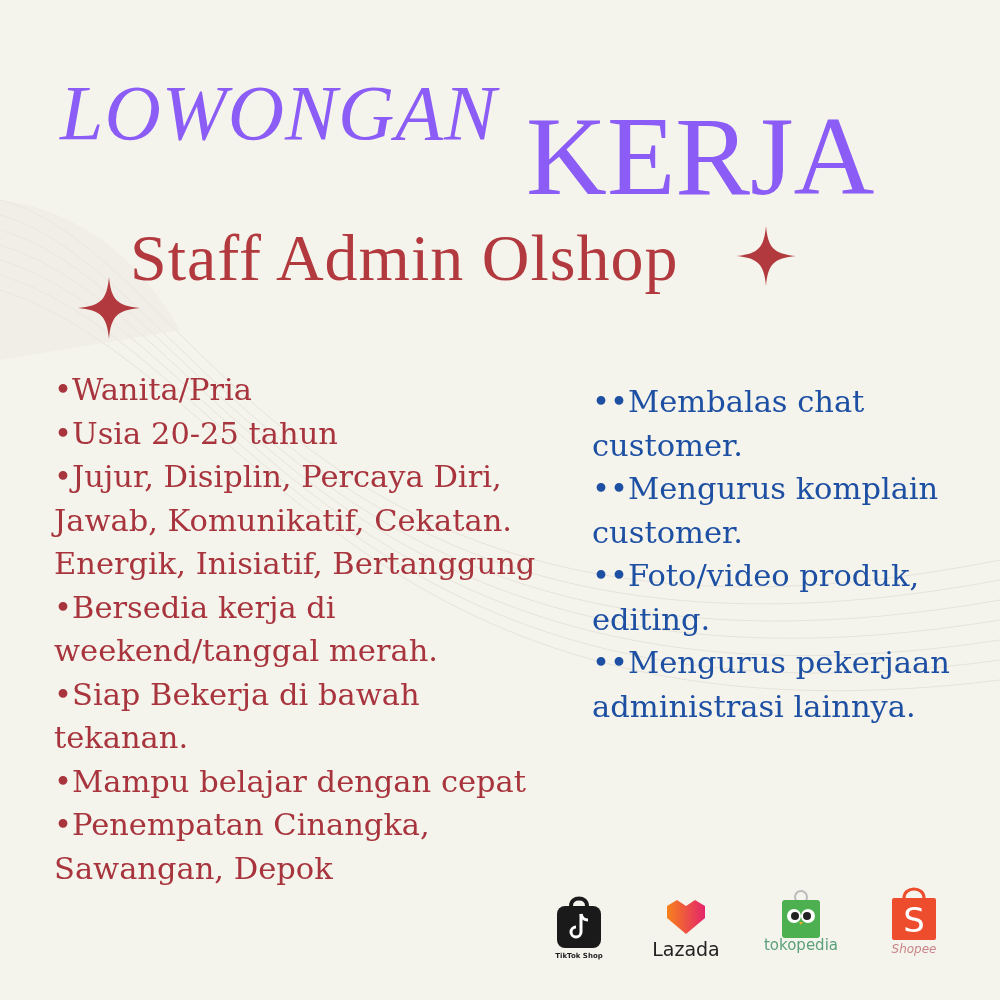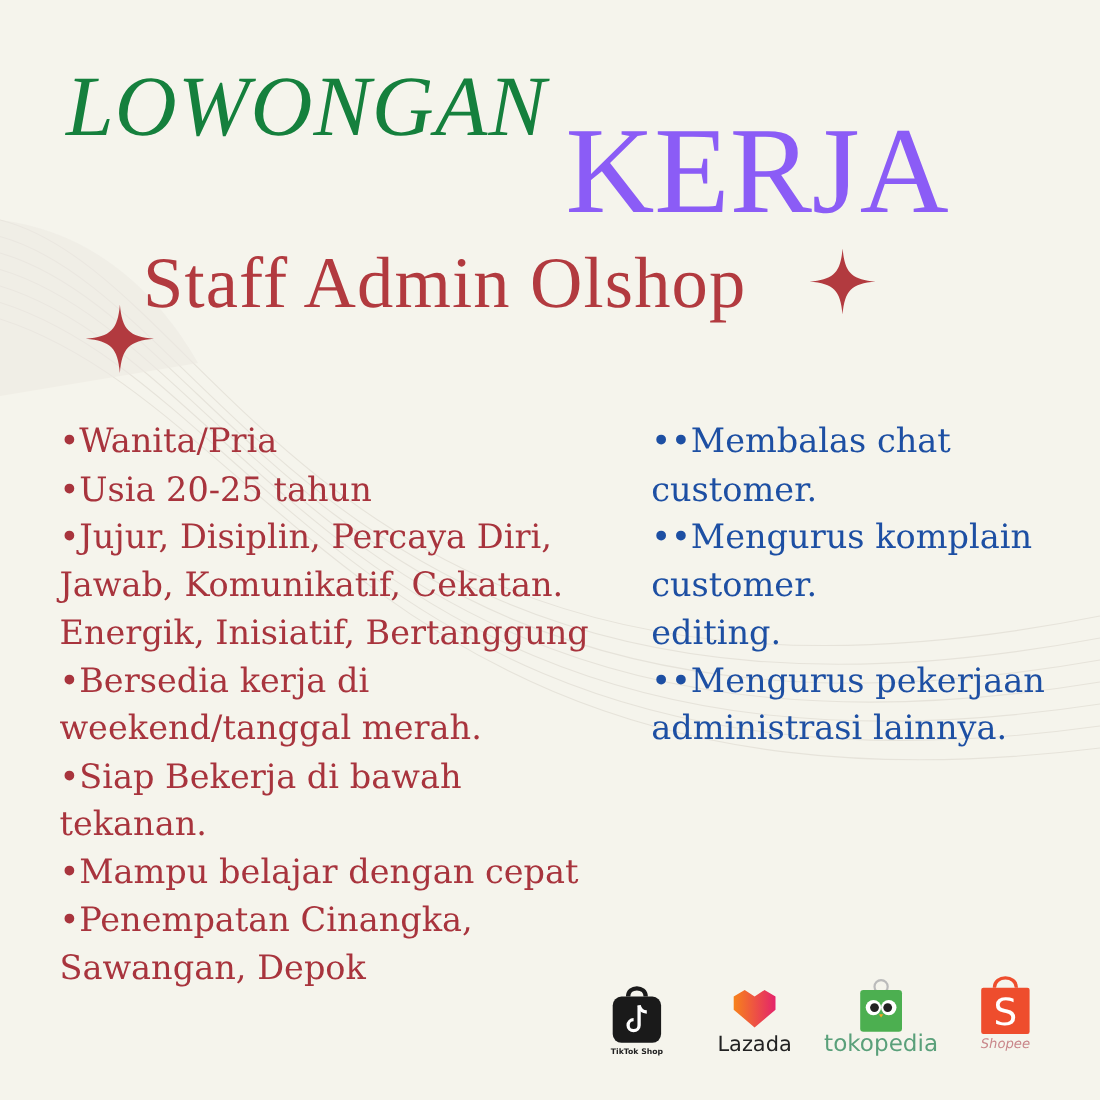--- a/index.html
+++ b/index.html
@@ -1,22 +1,22 @@
 <!DOCTYPE html>
 <html><head>
 <meta charset="utf-8">
 <style>
   html,body{margin:0;padding:0;}
   body{width:1000px;height:1000px;background:#f5f4ec;position:relative;overflow:hidden;font-family:"DejaVu Serif",serif;}
   .bgwave{position:absolute;left:0;top:0;width:1000px;height:1000px;}
-  .title1{position:absolute;left:60px;top:52px;font-family:"Liberation Serif",serif;font-style:italic;font-size:78px;color:#15803d;letter-spacing:1px;}
-  .title2{position:absolute;left:514px;top:92px;font-family:"Liberation Serif",serif;font-size:112px;color:#8b5cf6;}
+  .title1{position:absolute;left:60px;top:68px;font-family:"Liberation Serif",serif;font-style:italic;font-size:78px;color:#8b5cf6;letter-spacing:1px;}
+  .title2{position:absolute;left:526px;top:92px;font-family:"Liberation Serif",serif;font-size:112px;color:#8b5cf6;}
   .subtitle{position:absolute;left:130px;top:220px;font-family:"Liberation Serif",serif;font-size:66px;color:#b23a3f;letter-spacing:1px;}
   .star{position:absolute;color:#b23a3f;}
-  .left{position:absolute;left:54px;top:380px;width:490px;color:#a8343d;font-family:"DejaVu Serif",serif;font-size:30.5px;line-height:43.5px;}
+  .left{position:absolute;left:54px;top:368px;width:490px;color:#a8343d;font-family:"DejaVu Serif",serif;font-size:30.5px;line-height:43.5px;}
   .right{position:absolute;left:592px;top:380px;width:390px;color:#1d4fa3;font-family:"DejaVu Serif",serif;font-size:30.5px;line-height:43.5px;}
   .line{display:block;}
   .logos{position:absolute;top:880px;left:550px;width:440px;height:90px;}
   .logo{position:absolute;text-align:center;}
   .lbl{font-family:"DejaVu Sans",sans-serif;}
 </style>
 </head>
 <body>
 
 <svg class="bgwave" viewBox="0 0 1000 1000">
@@ -56,20 +56,21 @@
   <span class="line">•Mampu belajar dengan cepat</span>
   <span class="line">•Penempatan Cinangka,</span>
   <span class="line">Sawangan, Depok</span>
 </div>
 
 <div class="right">
   <span class="line">••Membalas chat</span>
   <span class="line">customer.</span>
   <span class="line">••Mengurus komplain</span>
   <span class="line">customer.</span>
+  <span class="line">••Foto/video produk,</span>
   <span class="line">editing.</span>
   <span class="line">••Mengurus pekerjaan</span>
   <span class="line">administrasi lainnya.</span>
 </div>
 
 <div class="logos">
   <div class="logo" style="left:0;top:12px;width:58px;">
     <svg width="50" height="60" viewBox="0 0 50 60">
       <path d="M17 14 C17 4,33 4,33 14" fill="none" stroke="#1a1a1a" stroke-width="4"></path>
       <rect x="3" y="14" width="44" height="42" rx="8" fill="#1a1a1a"></rect>
@@ -93,21 +94,21 @@
   <div class="logo" style="left:196px;top:10px;width:110px;">
     <svg width="46" height="50" viewBox="0 0 46 50">
       <circle cx="23" cy="7" r="6" fill="none" stroke="#bbb" stroke-width="2"></circle>
       <rect x="4" y="10" width="38" height="38" rx="3" fill="#4caf50"></rect>
       <circle cx="16" cy="26" r="7" fill="#fff"></circle>
         <circle cx="30" cy="26" r="7" fill="#fff"></circle>
       <circle cx="17" cy="26" r="4" fill="#222"></circle>
         <circle cx="29" cy="26" r="4" fill="#222"></circle>
       <path d="M21 32 l2 3 l2 -3 z" fill="#f5a623"></path>
     </svg>
-    <div class="lbl" style="font-size:21px;color:#5aa07a;margin-top:-8px;">tokopedia</div>
+    <div class="lbl" style="font-size:15px;color:#5aa07a;margin-top:-8px;">tokopedia</div>
   </div>
   <div class="logo" style="left:334px;top:2px;width:60px;">
     <svg width="52" height="60" viewBox="0 0 52 60">
       <path d="M16 16 C16 4,36 4,36 16" fill="none" stroke="#ee4d2d" stroke-width="3"></path>
       <rect x="4" y="16" width="44" height="42" rx="2" fill="#ee4d2d"></rect>
       <text x="26" y="50" font-size="34" fill="#fff" text-anchor="middle" font-family="DejaVu Sans, sans-serif">S</text>
     </svg>
     <div class="lbl" style="font-size:12px;color:#c9868a;margin-top:-4px;font-style:italic;">Shopee</div>
   </div>
 </div>

